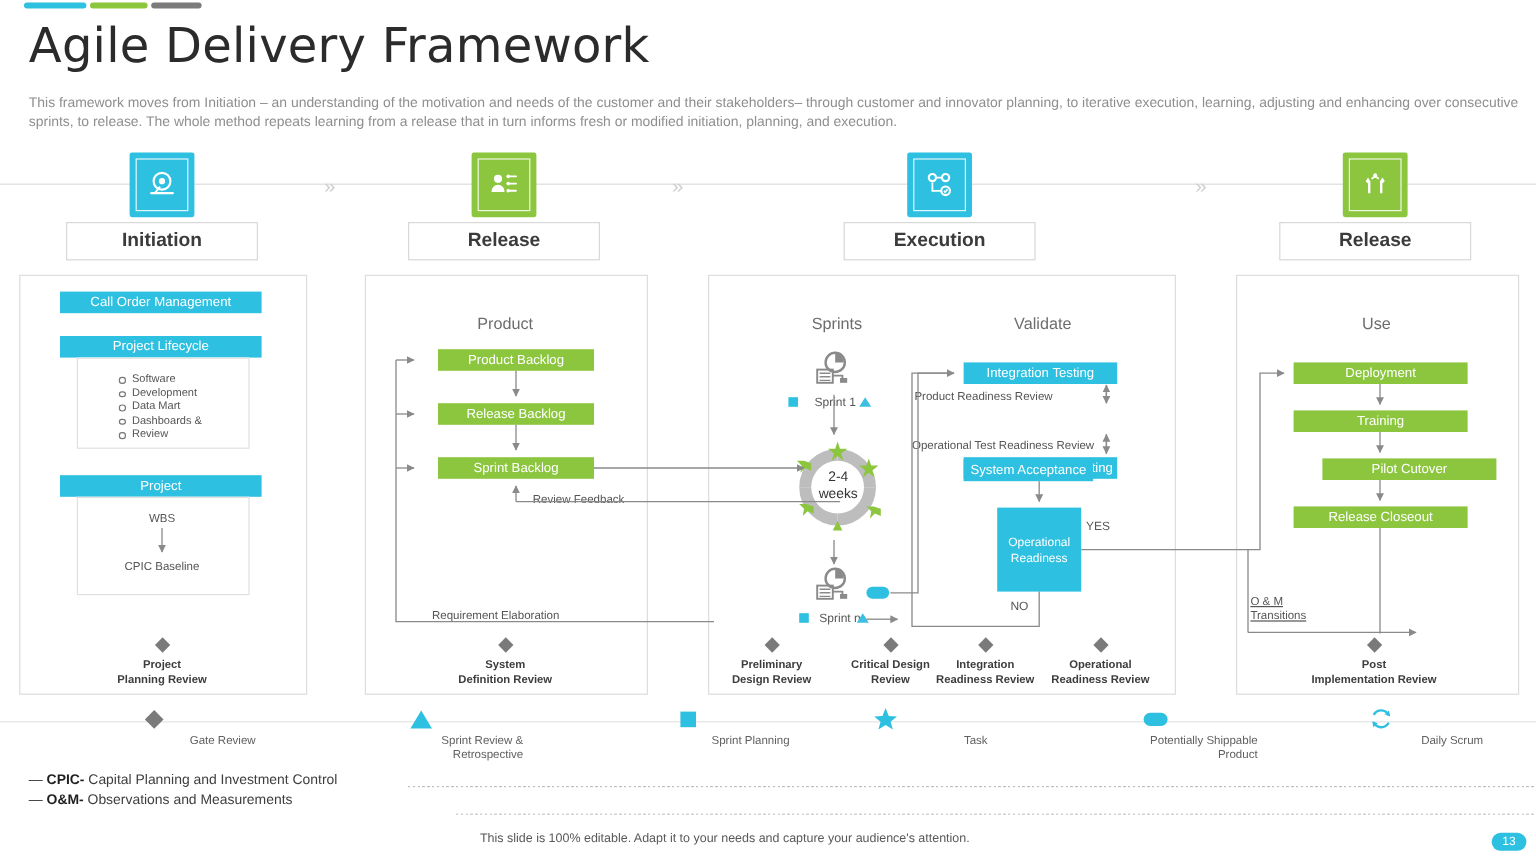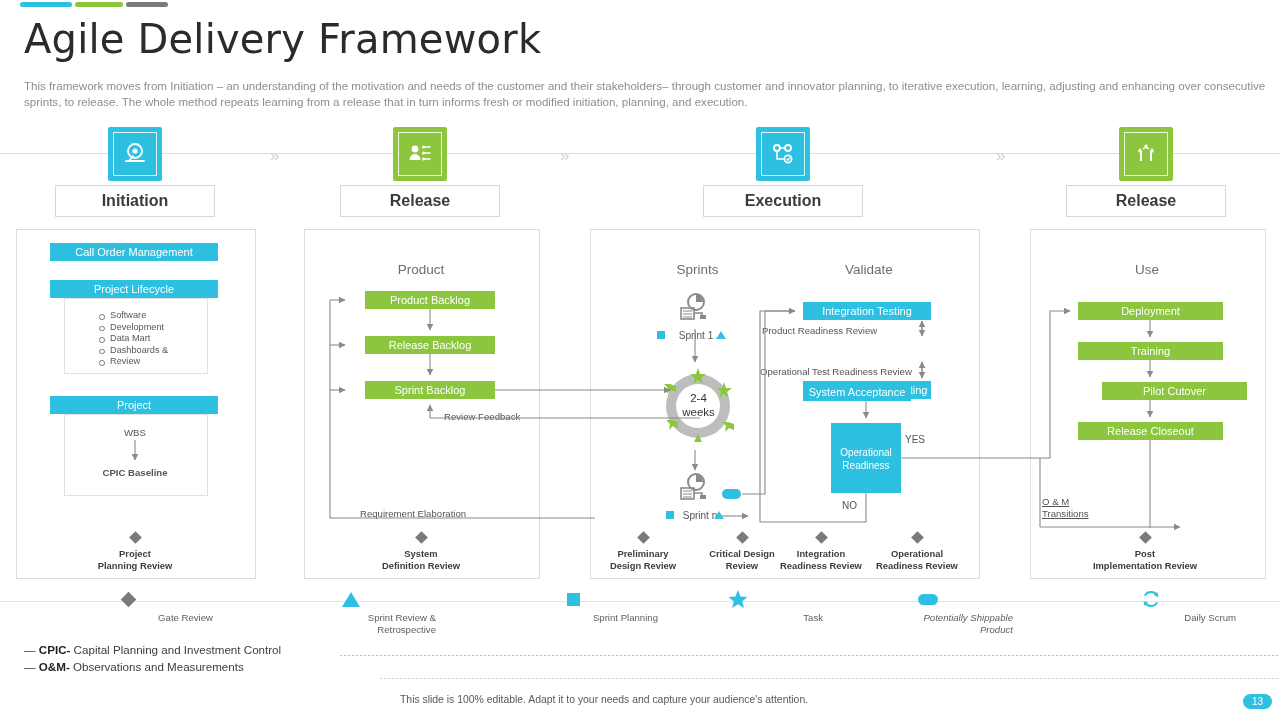--- a/index.html
+++ b/index.html
@@ -179,21 +179,21 @@
     <li>Software</li>
     <li>Development</li>
     <li>Data Mart</li>
     <li>Dashboards &amp;</li>
     <li>Review</li>
   </ul>
 
   <div class="bar cy" style="left:50px;top:396px;width:168px;">Project</div>
   <div class="box" style="left:64px;top:414px;width:142px;height:80px;"></div>
   <div class="txt c" style="left:64px;top:427px;width:142px;">WBS</div>
-  <div class="txt c" style="left:64px;top:467px;width:142px;font-weight:bold;">CPIC Baseline</div>
+  <div class="txt c" style="left:64px;top:467px;width:142px;">CPIC Baseline</div>
 
   <div class="gate" style="left:75px;top:533px;width:120px;">
     <div class="d"></div>
     <div class="t">Project</div>
     <div class="t">Planning Review</div>
   </div>
 
   <div class="col" style="left:304px;top:229px;width:234px;height:348px;"></div>
   <div class="colhdr" style="position:absolute;left:304px;top:262px;width:234px;">Product</div>
 
@@ -393,21 +393,21 @@
     <div class="lt">Sprint Planning</div>
   </div>
   <div class="leg" style="left:653px;">
     <div class="gl">
       <svg width="20" height="19" viewBox="0 0 20 19">
         <polygon points="10,0 12.6,6.6 19.5,7 14.2,11.4 16,18 10,14.2 4,18 5.8,11.4 0.5,7 7.4,6.6" fill="#2ec0e0"></polygon>
       </svg>
     </div>
     <div class="lt">Task</div>
   </div>
-  <div class="leg" style="left:843px;font-style:italic;">
+  <div class="leg" style="left:878px;">
     <div class="gl">
         <div class="pill"></div>
       </div>
     <div class="lt">
       <span>Potentially Shippable</span><br><span>Product</span>
     </div>
   </div>
   <div class="leg" style="left:1066px;">
     <div class="gl">
       <svg width="20" height="20" viewBox="0 0 20 20">

